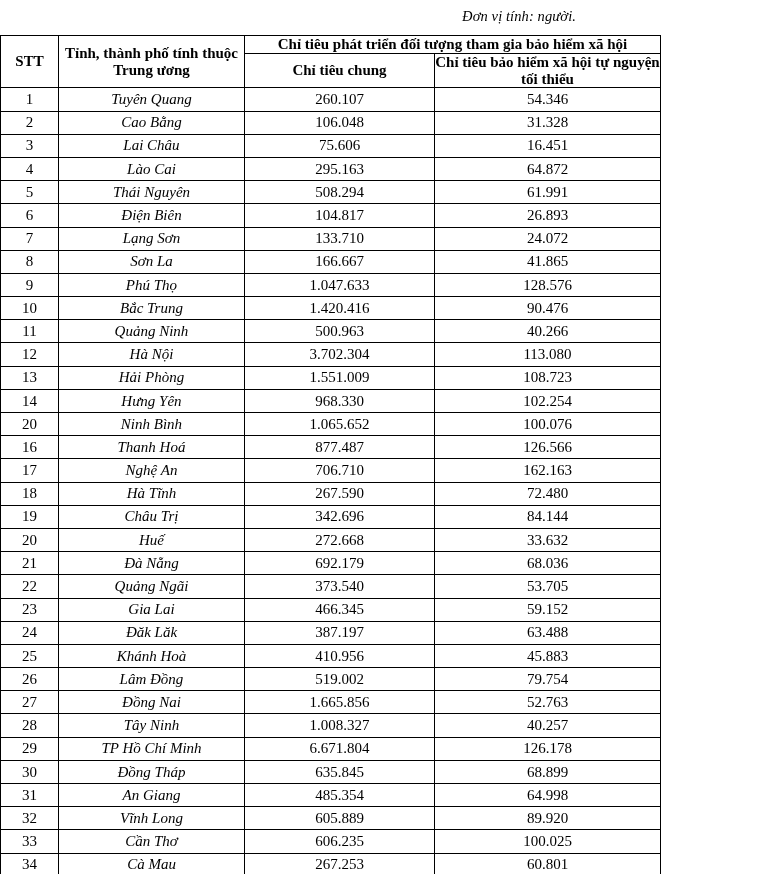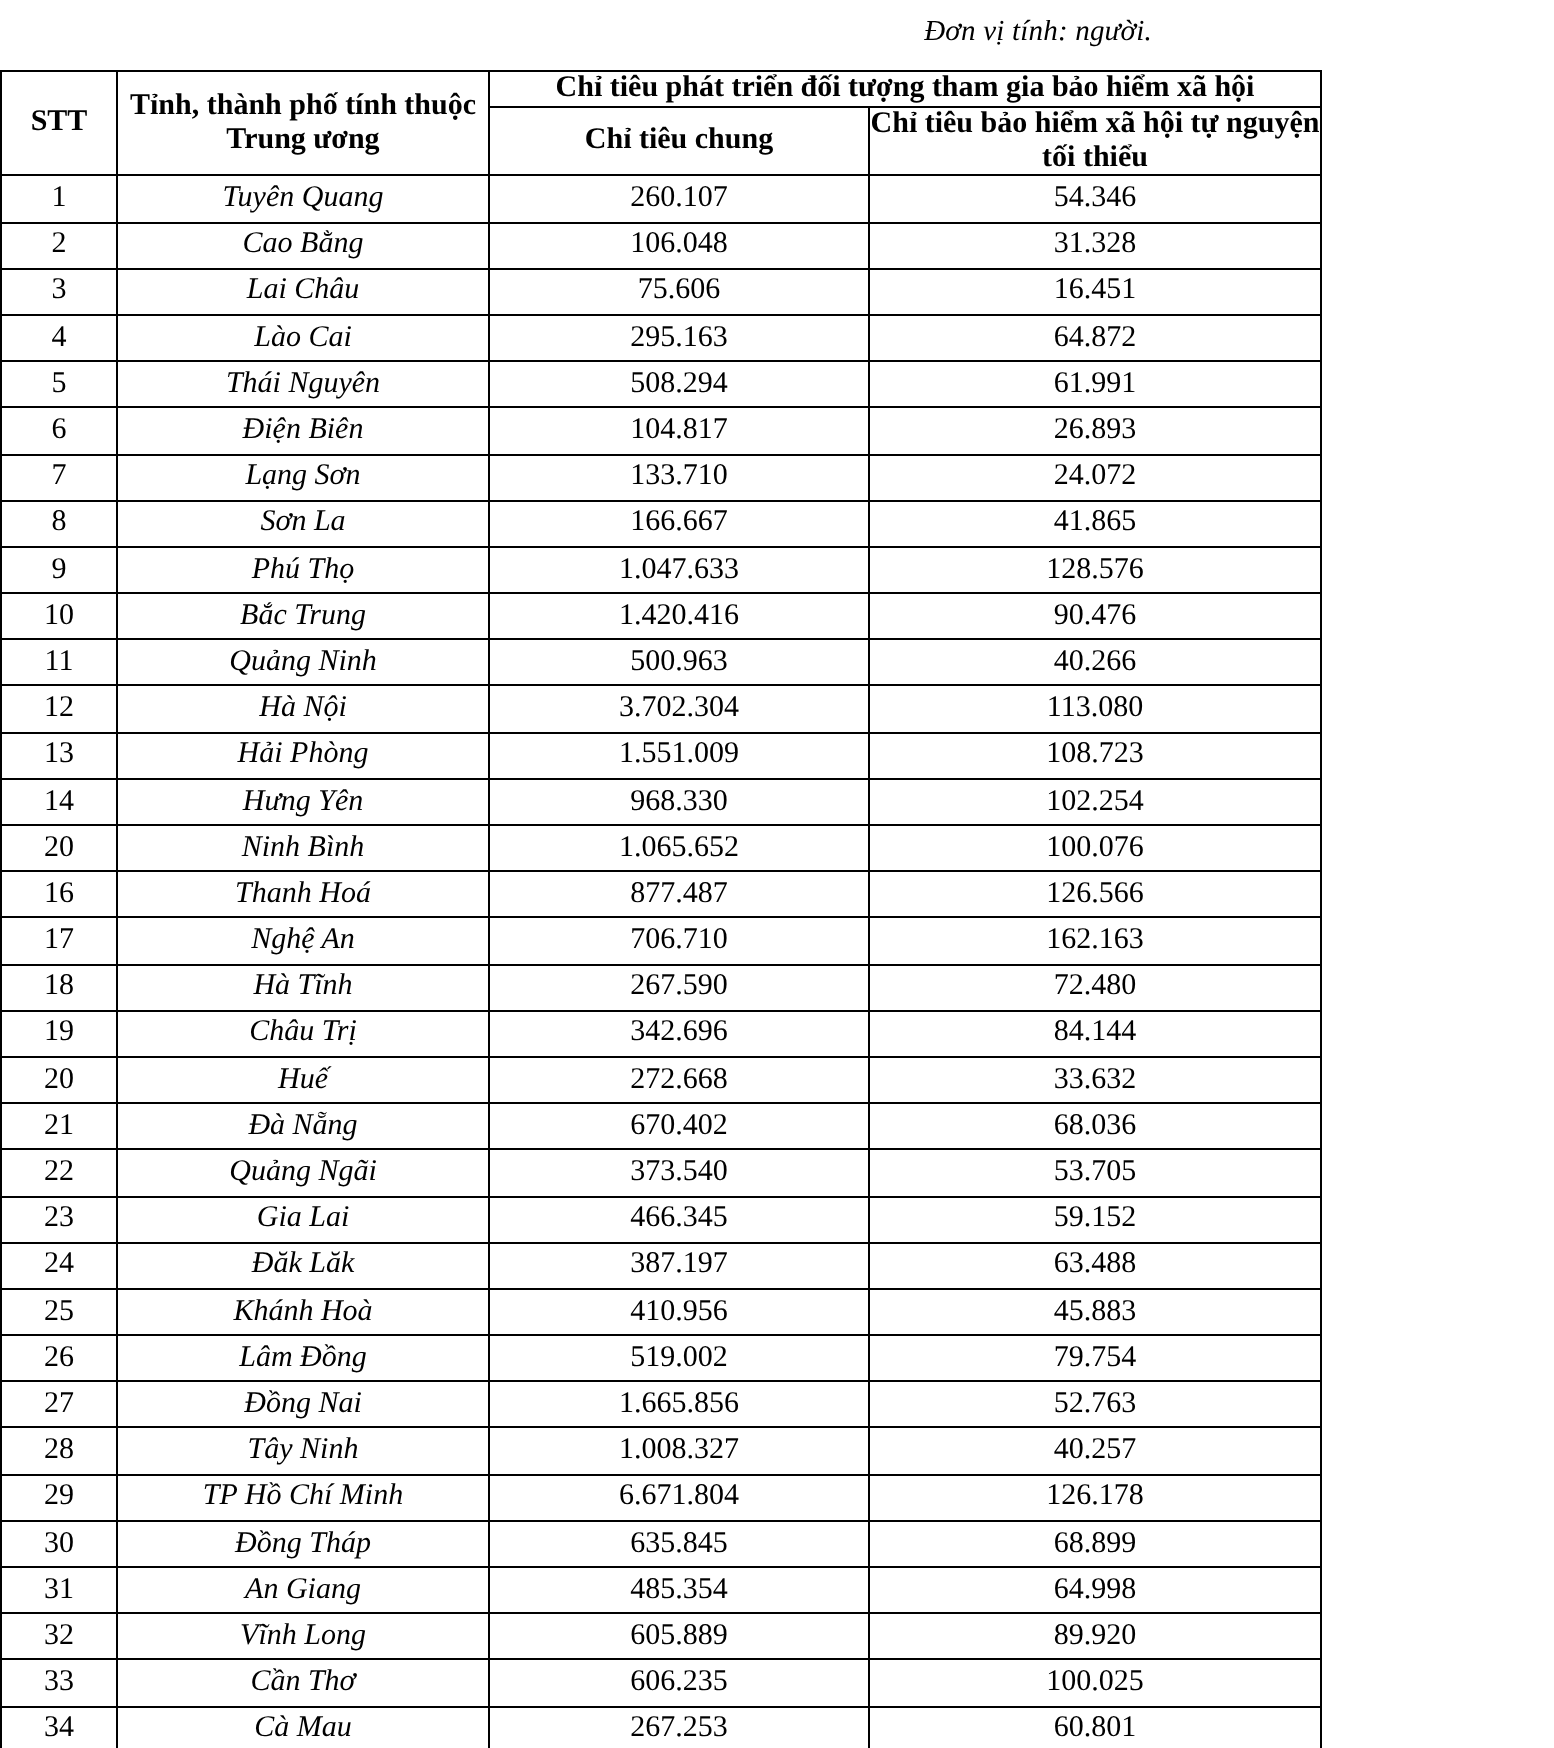--- a/index.html
+++ b/index.html
@@ -210,21 +210,21 @@
         </tr>
         <tr>
           <td class="stt">20</td>
           <td class="prov">Huế</td>
           <td class="num">272.668</td>
           <td class="num">33.632</td>
         </tr>
         <tr>
           <td class="stt">21</td>
           <td class="prov">Đà Nẵng</td>
-          <td class="num">670.402</td>
+          <td class="num">692.179</td>
           <td class="num">68.036</td>
         </tr>
         <tr>
           <td class="stt">22</td>
           <td class="prov">Quảng Ngãi</td>
           <td class="num">373.540</td>
           <td class="num">53.705</td>
         </tr>
         <tr>
           <td class="stt">23</td>

